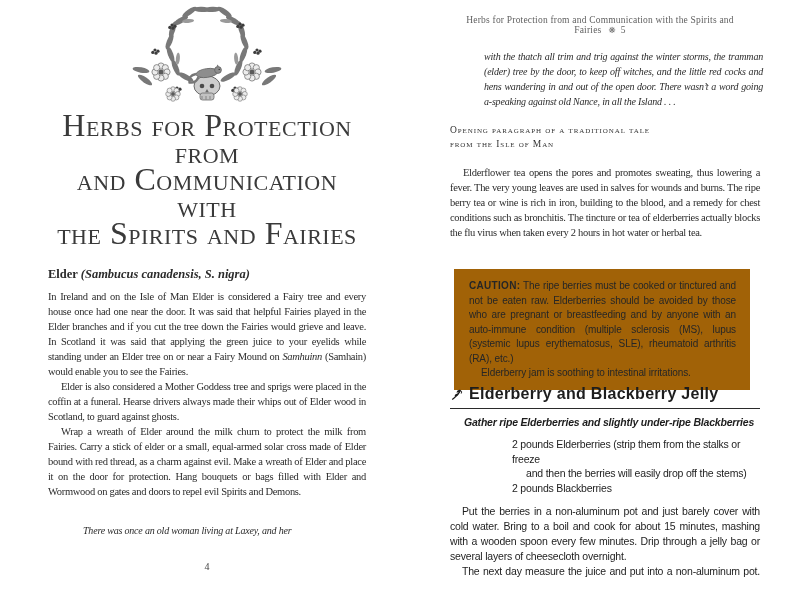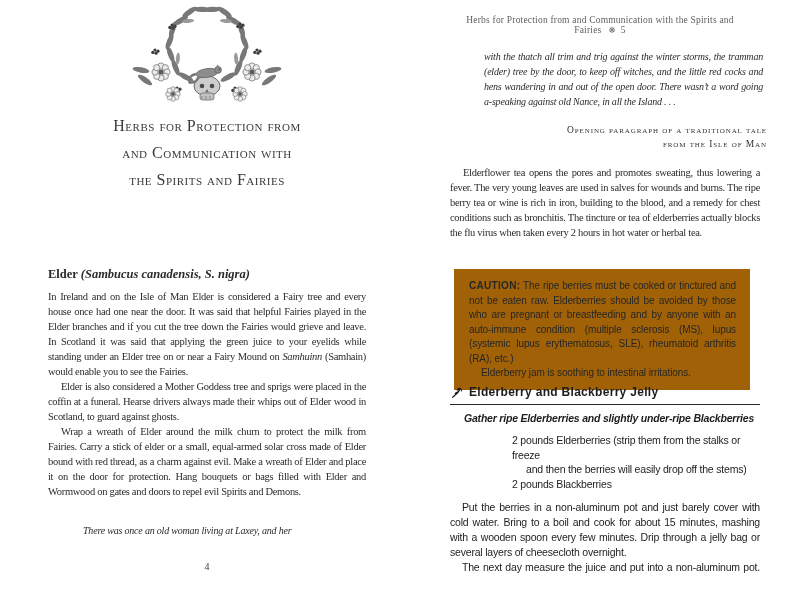--- a/index.html
+++ b/index.html
@@ -2,49 +2,49 @@
 <html><head>
 <meta charset="utf-8">
 <style>
   html,body{margin:0;padding:0;background:#fff;}
   #spread{position:relative;width:800px;height:600px;background:#ffffff;overflow:hidden;
           font-family:"Liberation Serif",serif;color:#2b2b2b;}
   
   #left-page{position:absolute;left:48px;top:0;width:318px;height:600px;}
   .wreath{position:absolute;left:79px;top:2px;}
   .chapter-title{position:absolute;top:112px;left:0;width:100%;text-align:center;
-       font-variant:small-caps;font-size:16px;line-height:27px;color:#3a3a3a;letter-spacing:.5px;}
+       font-variant:small-caps;font-size:32px;line-height:27px;color:#3a3a3a;letter-spacing:.5px;}
   .elder{position:absolute;top:267px;left:0;width:100%;}
   .sec-head{font-size:12.5px;font-weight:bold;margin:0 0 7px 0;}
   .sec-head .lat{font-style:italic;}
   .bodytext{font-size:10.5px;line-height:15px;letter-spacing:-0.3px;text-align:justify;margin:0;}
   .indent{text-indent:13px;}
   .it{font-style:italic;}
   .left-quote{position:absolute;top:524px;left:35px;width:240px;font-style:italic;
        font-size:10px;line-height:14.5px;letter-spacing:-0.2px;}
   .pagenum{position:absolute;top:561px;left:0;width:100%;text-align:center;font-size:10px;color:#444;}
   
   #right-page{position:absolute;left:450px;top:0;width:310px;height:600px;}
   .running-header{position:absolute;top:15px;left:-10px;width:320px;text-align:center;
        font-size:9.5px;color:#5f5f5f;letter-spacing:.2px;}
   .running-header .orn{margin:0 5px 0 7px;font-size:8.5px;color:#6a6a6a;}
   .r-quote{position:absolute;top:45px;left:30px;width:279px;font-style:italic;
        font-size:10px;line-height:15px;letter-spacing:-0.2px;text-align:justify;margin:4px;}
-  .attribution{position:absolute;top:124px;left:8px;width:309px;text-align:right;
+  .attribution{position:absolute;top:124px;left:0;width:309px;
        font-variant:small-caps;font-size:9.5px;line-height:13.5px;letter-spacing:.9px;color:#333;}
   .r-para1{position:absolute;top:165px;left:0;width:310px;}
   .caution-box{position:absolute;top:269px;left:4px;width:267px;background:#a16207;
        padding:10px 14px 9px 15px;font-family:"Liberation Sans",sans-serif;
        font-size:10px;line-height:14.5px;letter-spacing:-0.1px;text-align:justify;color:#262626;}
   .caution-box .cb{font-weight:bold;letter-spacing:.3px;}
   .caution-box .cnote{text-indent:12px;text-align:left;margin-top:0;}
   .recipe{position:absolute;top:385px;left:0;width:310px;font-family:"Liberation Sans",sans-serif;color:#1d1d1d;}
   .recipe-titlerow{display:flex;align-items:center;gap:6px;border-bottom:1.5px solid #2a2a2a;
        padding-bottom:5px;}
-  .recipe-title{font-size:12px;font-weight:bold;letter-spacing:.3px;}
+  .recipe-title{font-size:16px;font-weight:bold;letter-spacing:.3px;}
   .recipe-sub{margin:7px 0 0 14px;font-size:10.5px;font-weight:bold;font-style:italic;letter-spacing:-0.2px;}
   .ings{margin-top:9px;font-size:10.5px;line-height:14.5px;letter-spacing:-0.2px;}
   .ing1{padding-left:62px;}
   .ing2{padding-left:76px;}
   .steps{margin-top:9px;font-size:10.5px;line-height:15px;letter-spacing:-0.2px;text-align:justify;}
   .steps p{margin:0;text-indent:12px;}
   .steps .stretch{text-align-last:justify;}
 </style>
 </head>
 <body>

